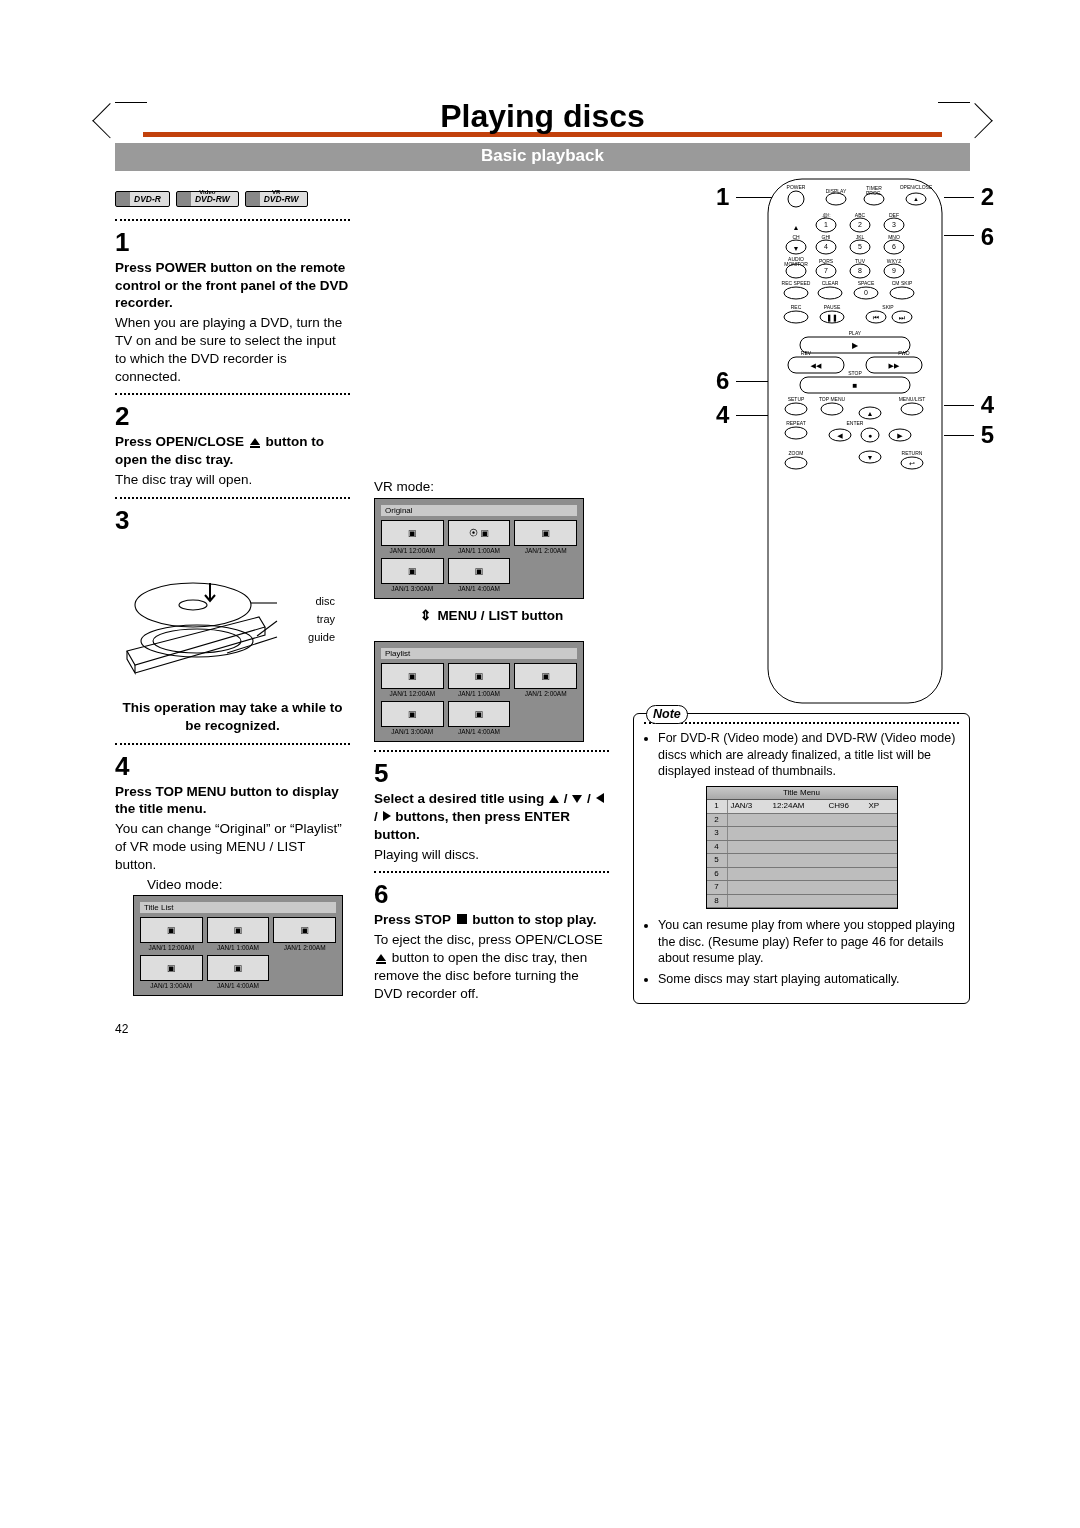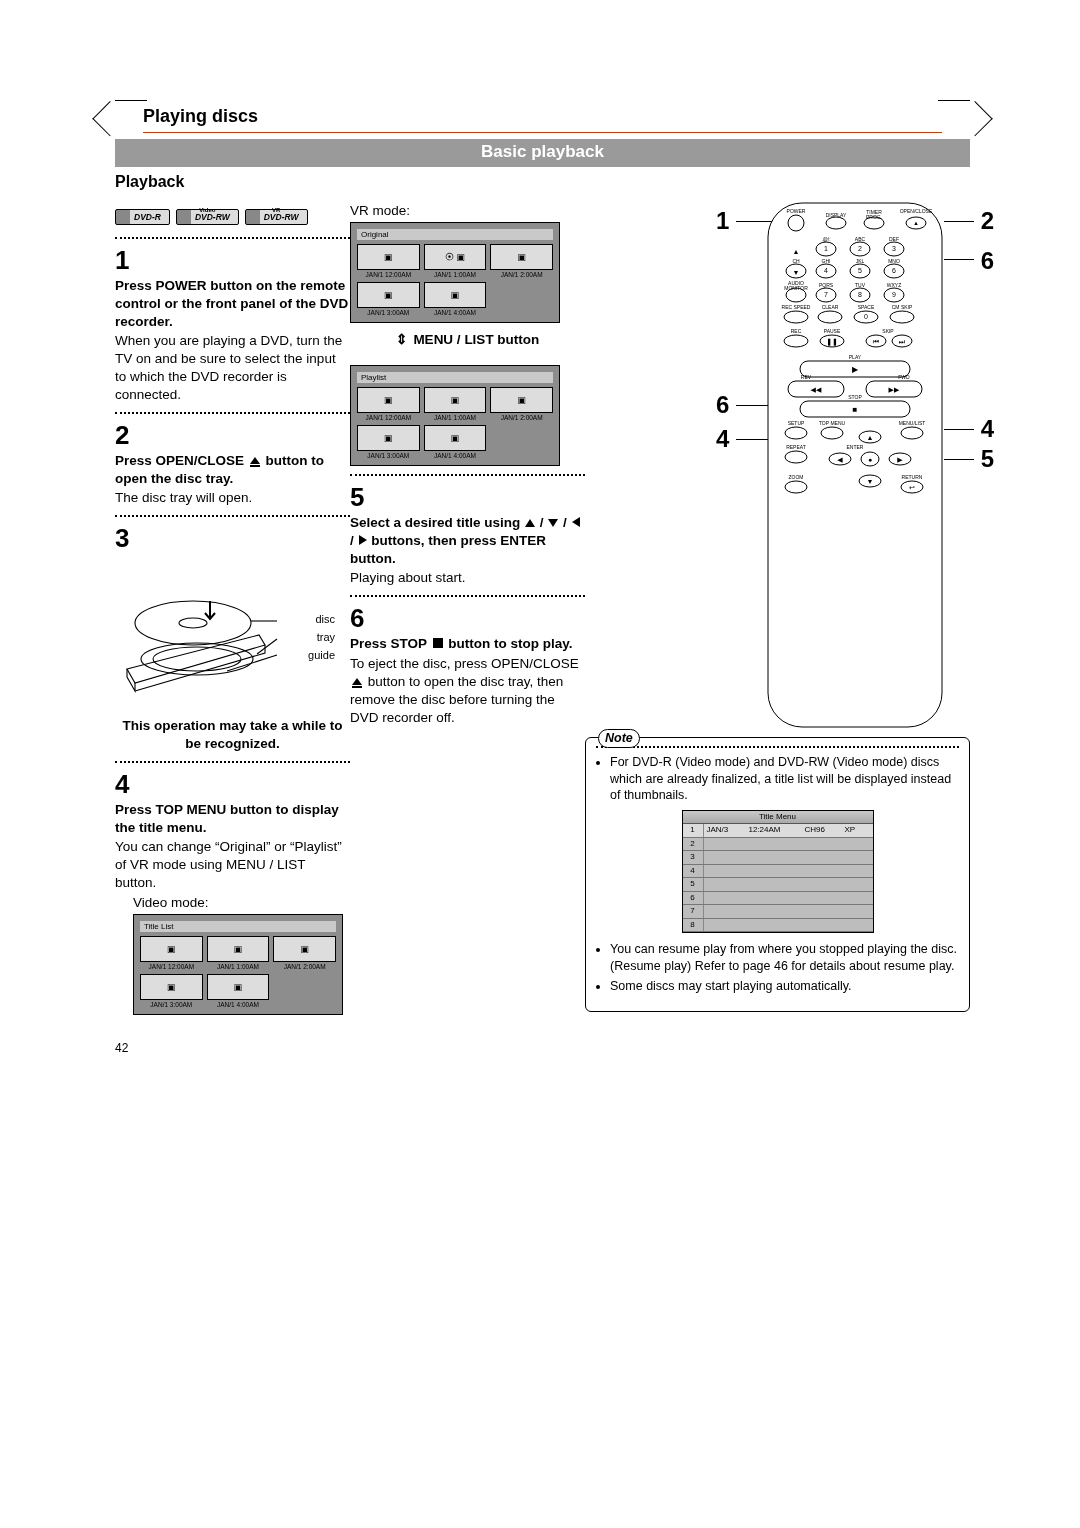--- a/index.html
+++ b/index.html
@@ -54,42 +54,44 @@
     top: 0;
     width: 24px;
     height: 24px;
     border-left: 1px solid #000;
     border-bottom: 1px solid #000;
     transform: rotate(45deg);
     transform-origin: top left;
   }
   .chapter-title {
     flex: 1;
-    font-size: 18px;
-    font-weight: bold;
-    border-bottom: 1px solid #c2410c;
+    text-align: center;
+    font-size: 32px;
+    font-weight: bold;
+    border-bottom: 5px solid #c2410c;
     line-height: 32px;
   }
   .section-bar {
     background: #9a9a9a;
     color: #fff;
     font-weight: bold;
     font-size: 17px;
     text-align: center;
     padding: 3px 0 5px;
     margin-bottom: 6px;
   }
   .subsection {
     font-weight: bold;
     font-size: 16px;
     margin: 6px 0 10px;
   }
   .cols {
     display: flex;
-    align-items: flex-start;
+    gap: 24px;
+    align-items: flex-end;
   }
   .col1 { width: 235px; }
   .col2 { width: 235px; }
   .col3 { flex: 1; position: relative; }
 
   .disc-badges {
     display: flex;
     gap: 6px;
     margin: 8px 0 12px;
   }
@@ -310,21 +312,20 @@
 <div class="page">
 
   <div class="chapter-bar">
     <div class="chev left"></div>
     <div class="chapter-title">Playing discs</div>
     <div class="chev right"></div>
   </div>
 
   <div class="section-bar">Basic playback</div>
 
-  <div class="subsection">Playback</div>
 
   <div class="cols">
 
     <div class="col1">
       <div class="disc-badges">
         <span class="badge"><span class="badge-above"></span><span>DVD-R</span></span>
         <span class="badge"><span class="badge-above">Video</span><span>DVD-RW</span></span>
         <span class="badge"><span class="badge-above">VR</span><span>DVD-RW</span></span>
       </div>
 
@@ -372,21 +373,21 @@
         </div>
         <p class="caution">This operation may take a while to be recognized.</p>
       </div>
 
       <hr class="dotsep">
 
       <div class="step">
         <div class="bignum">4</div>
         <p class="bold">Press TOP MENU button to display the title menu.</p>
         <p>You can change “Original” or “Playlist” of  VR mode using MENU / LIST button.</p>
-        <p class="mode-label" style="margin-left:18px">Video mode:</p>
+        <p class="mode-label" style="margin-left:32px">Video mode:</p>
 
         <div class="osd" style="margin-left:18px">
           <div class="titlebar">Title List</div>
           <div class="grid">
             <div class="cell">
                 <div class="thumb">▣</div>
                 <div class="cap">JAN/1   12:00AM</div>
               </div>
             <div class="cell">
                 <div class="thumb">▣</div>
@@ -476,21 +477,21 @@
               <div class="cap">.</div>
             </div>
         </div>
       </div>
 
       <hr class="dotsep">
 
       <div class="step">
         <div class="bignum">5</div>
         <p class="bold"><span>Select a desired title using </span><span class="up-sym"></span> / <span class="down-sym"></span> / <span class="left-sym"></span> / <span class="right-sym"></span><span> buttons, then press ENTER button.</span></p>
-        <p>Playing about start.</p>
+        <p>Playing will discs.</p>
       </div>
 
       <hr class="dotsep">
 
       <div class="step">
         <div class="bignum">6</div>
         <p class="bold"><span>Press STOP </span><span class="stop-sym"></span><span> button to stop play.</span></p>
         <p><span>To eject the disc, press OPEN/CLOSE </span><span class="eject-sym"></span><span> button to open the disc tray, then remove the disc before turning the DVD recorder off.</span></p>
       </div>
     </div>

